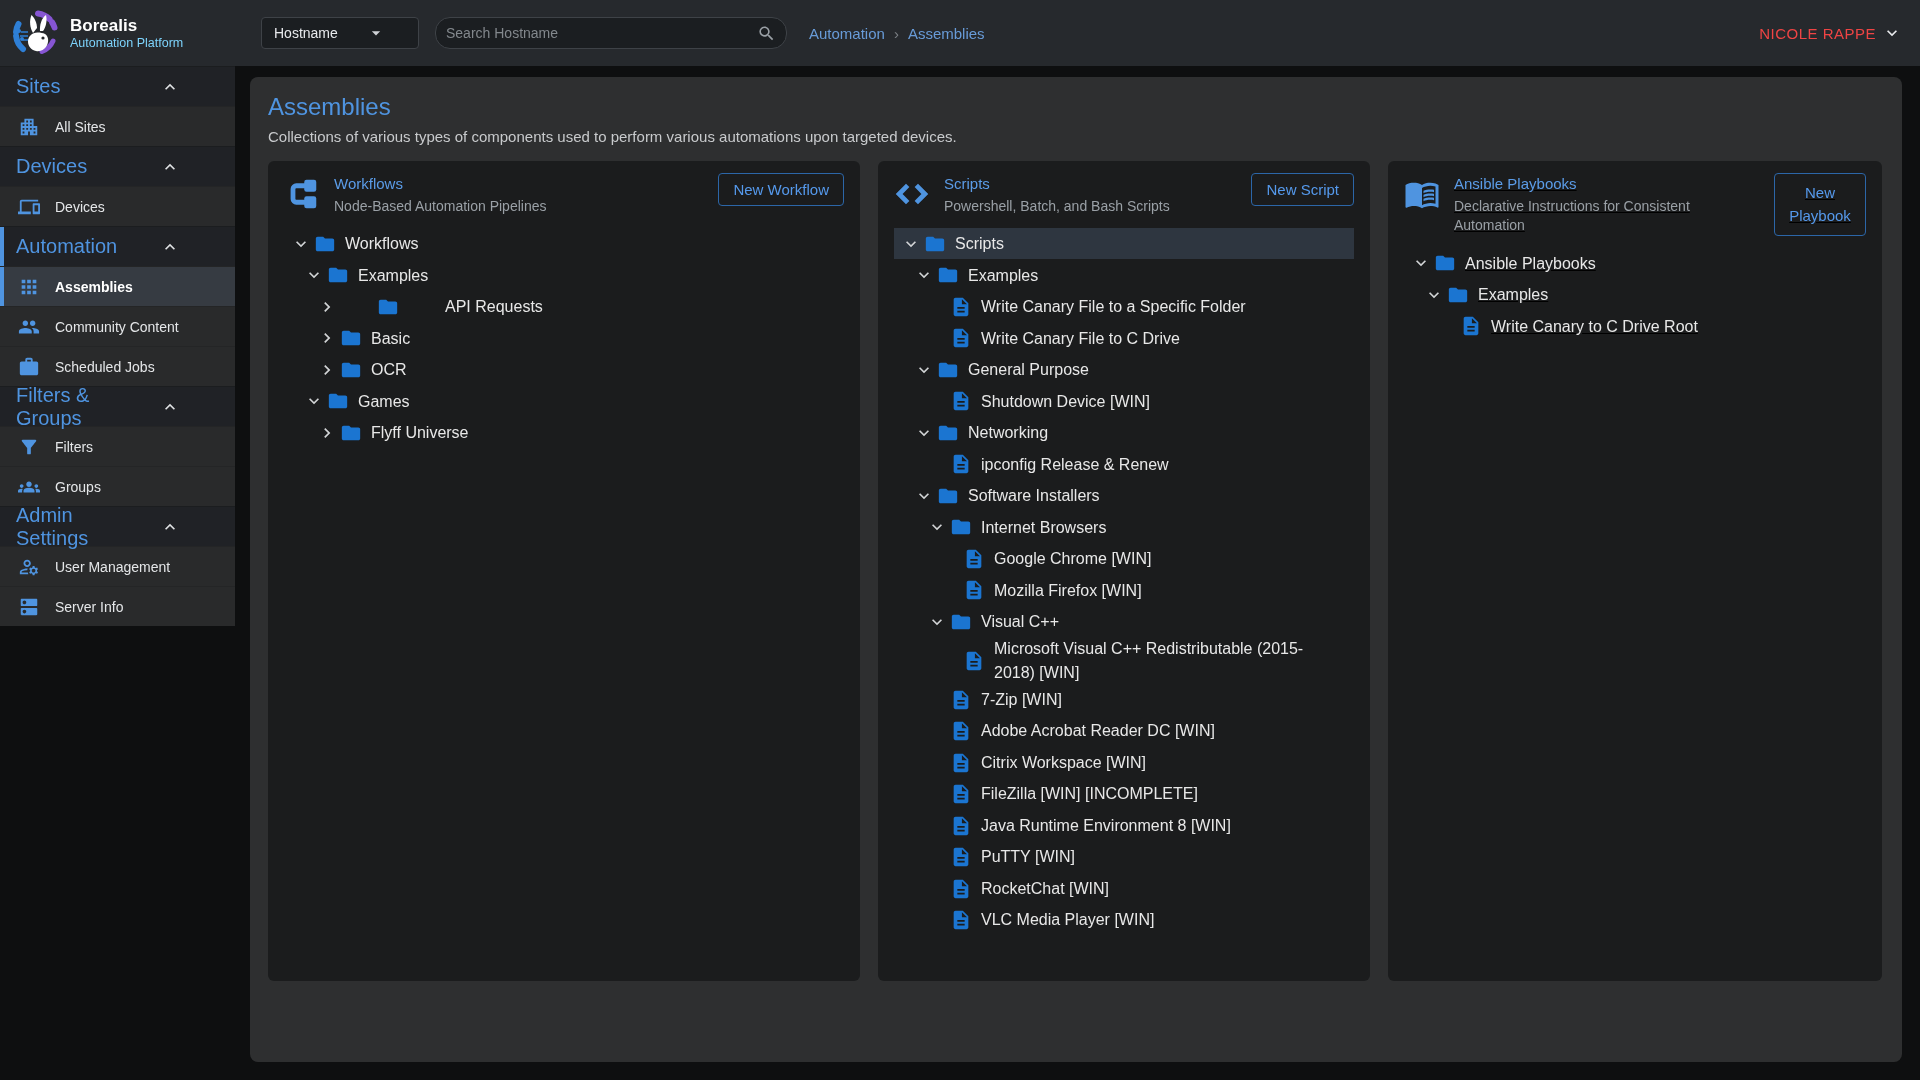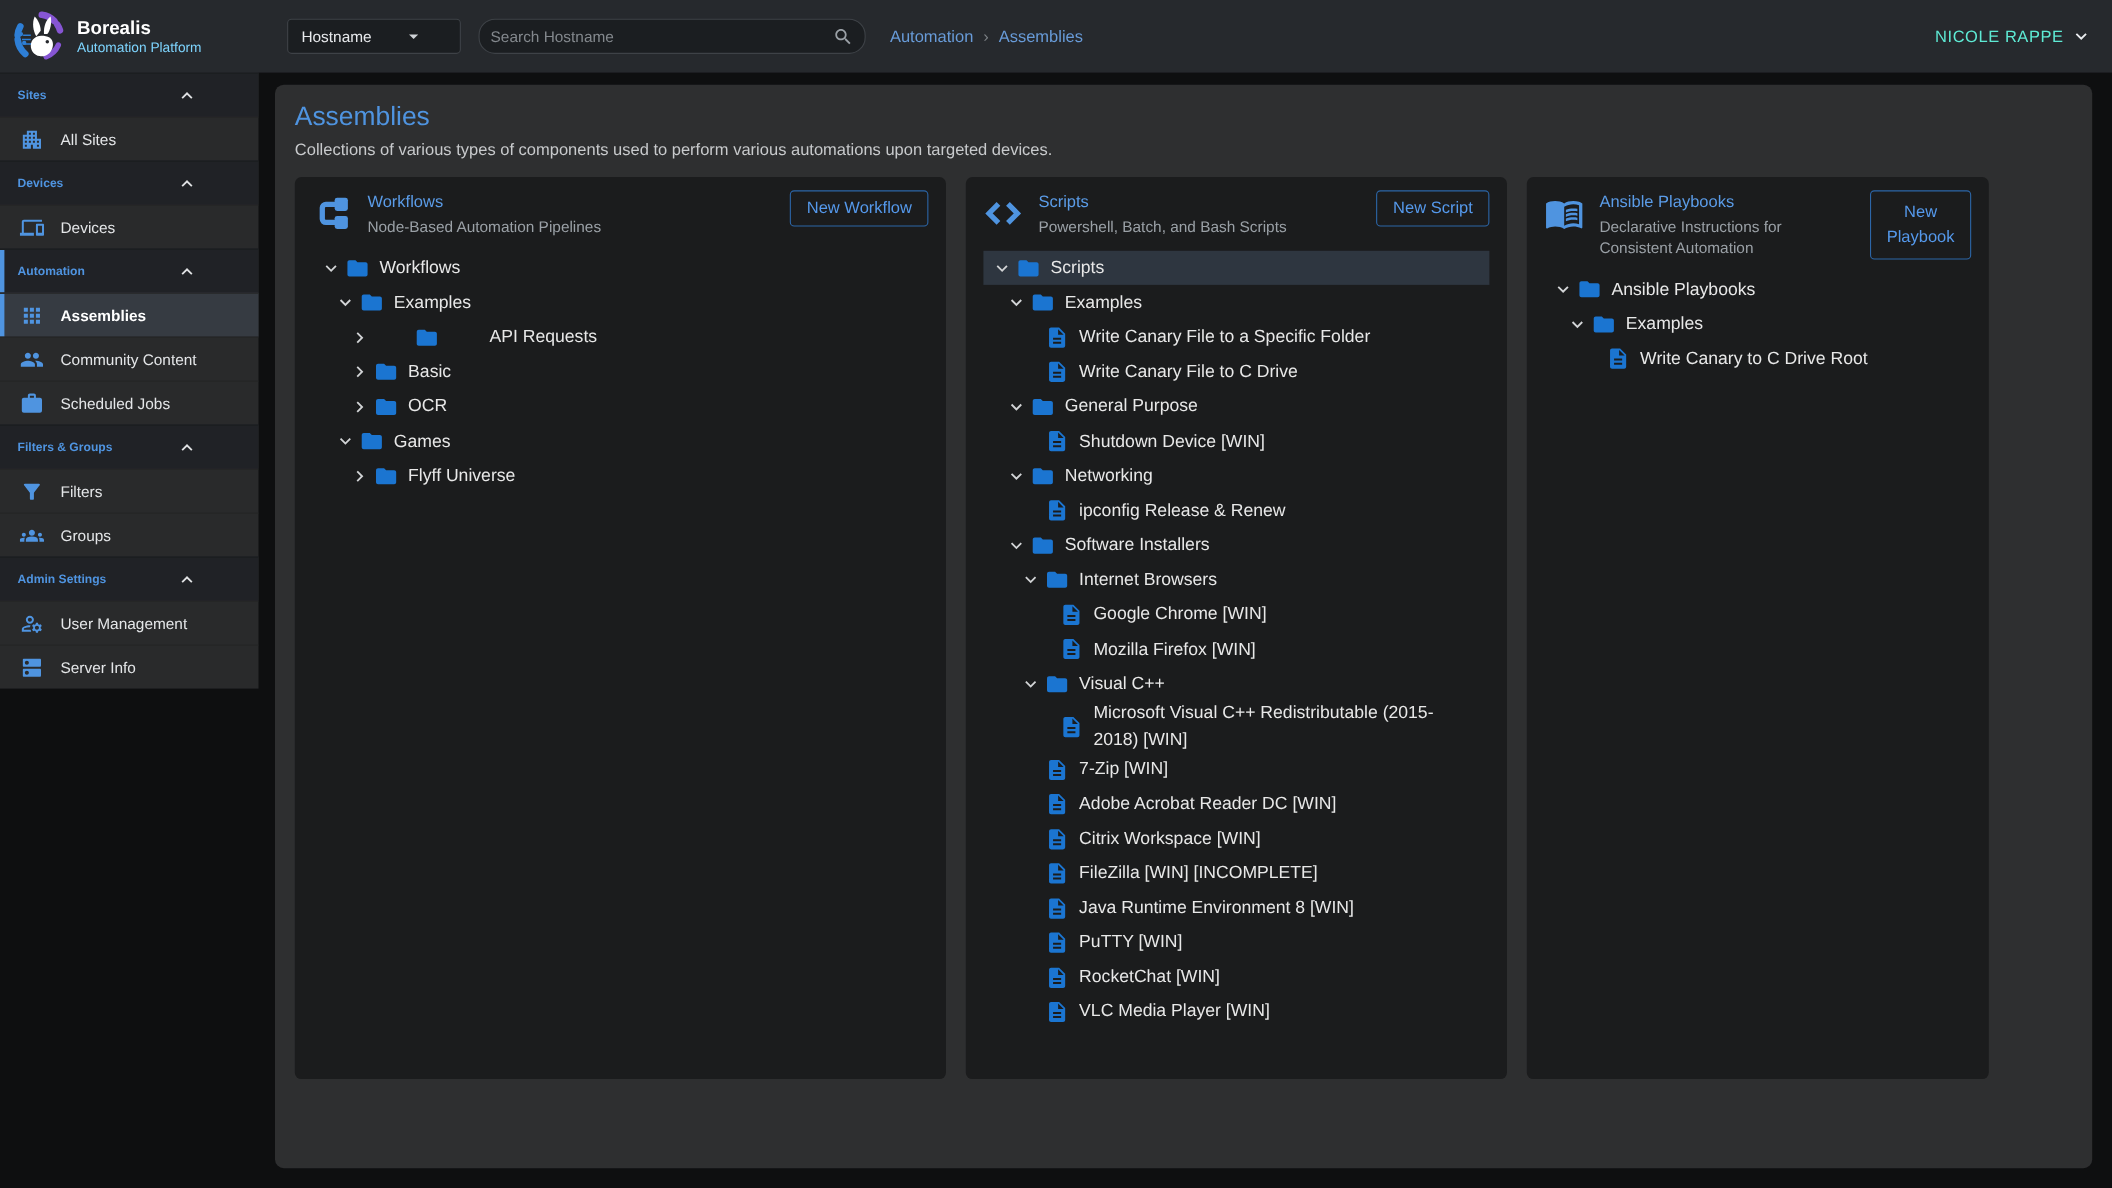--- a/index.html
+++ b/index.html
@@ -20,46 +20,46 @@
   .searchbox { margin-left:16px; width:352px; height:32px; background:#1b1e21;
                border:1px solid #3e4247; border-radius:15px; display:flex; align-items:center; padding:0 10px; }
   .searchbox input { flex:1; background:transparent; border:none; outline:none;
                      color:#e8eaed; font-size:14px; font-family:"Liberation Sans",sans-serif; }
   .searchbox input::placeholder { color:#83888d; }
   .breadcrumb { margin-left:22px; display:flex; align-items:center; gap:9px; font-size:15px; font-weight:500; }
   .breadcrumb .crumb { color:#689bd8; cursor:pointer; }
   .crumb-sep::after { content:"\203A"; color:#7c8085; font-size:15px; }
   .topbar-spacer { flex:1; }
   .user-menu { display:flex; align-items:center; gap:6px; margin-right:18px; cursor:pointer; }
-  .user-menu span { color:#5eead4; font-size:15px; letter-spacing:.5px; }
+  .user-menu span { color:#ef4444; font-size:15px; letter-spacing:.5px; }
 
   .ico { display:inline-flex; align-items:center; justify-content:center; }
   .ico svg { display:block; }
 
   
   .sidebar { position:absolute; top:66px; left:0; width:235px; background:#292a2b; }
   .side-header { height:40px; background:#202226; display:flex; align-items:center;
                  padding:0 14px 0 16px; cursor:pointer; border-top:1px solid #1b1d1f; }
-  .side-header span { color:#4f94e0; font-size:11px; font-weight:bold; flex:1; }
+  .side-header span { color:#4f94e0; font-size:20px; font-weight:normal; flex:1; }
   .side-item { height:40px; display:flex; align-items:center; gap:15px; padding:0 10px 0 18px;
                cursor:pointer; border-top:1px solid #242526; color:#e4e6e8; font-size:14px; }
   .side-item .ico { color:#4f94e0; }
   .active-border { box-shadow:inset 4px 0 0 #4f94e0; }
   .side-item.selected { background:#363b42; font-weight:bold; color:#fff; }
 
   
   .main-panel { position:absolute; left:250px; top:77px; width:1652px; height:985px;
                 background:#2e2f30; border-radius:8px; padding:16px 18px; }
   .page-title { color:#4f94e0; font-size:24px; font-weight:normal; margin-bottom:7px; }
   .page-desc { color:#c8cacc; font-size:15px; }
   .cards { display:flex; gap:18px; margin-top:16px; }
   .card { background:#1b1c1d; border-radius:6px; padding:12px 16px; height:820px; overflow:hidden; }
   .card:nth-child(1){ width:592px; flex:none; }
   .card:nth-child(2){ width:492px; flex:none; }
-  .card:nth-child(3){ width:420px; flex:none; }
+  .card:nth-child(3){ width:494px; flex:none;text-decoration:underline; }
   .card-head { display:flex; align-items:flex-start; gap:14px; }
   .card-head .ico { color:#4f94e0; margin-top:3px; }
   .card-titles { flex:1; }
   .card-title { color:#5b9ce8; font-size:15px; margin-top:2px; }
   .card-sub { color:#9aa0a6; font-size:14px; margin-top:5px; line-height:1.35; max-width:250px; }
   .card-btn { background:transparent; border:1px solid #2c66a8; color:#5599ec; font-size:15px;
               font-family:"Liberation Sans",sans-serif; border-radius:4px; padding:7px 14px;
               cursor:pointer; white-space:nowrap; flex:none; }
   .card:nth-child(3) .card-btn { white-space:normal; width:92px; text-align:center; line-height:1.55; padding:7px 6px; }
 

